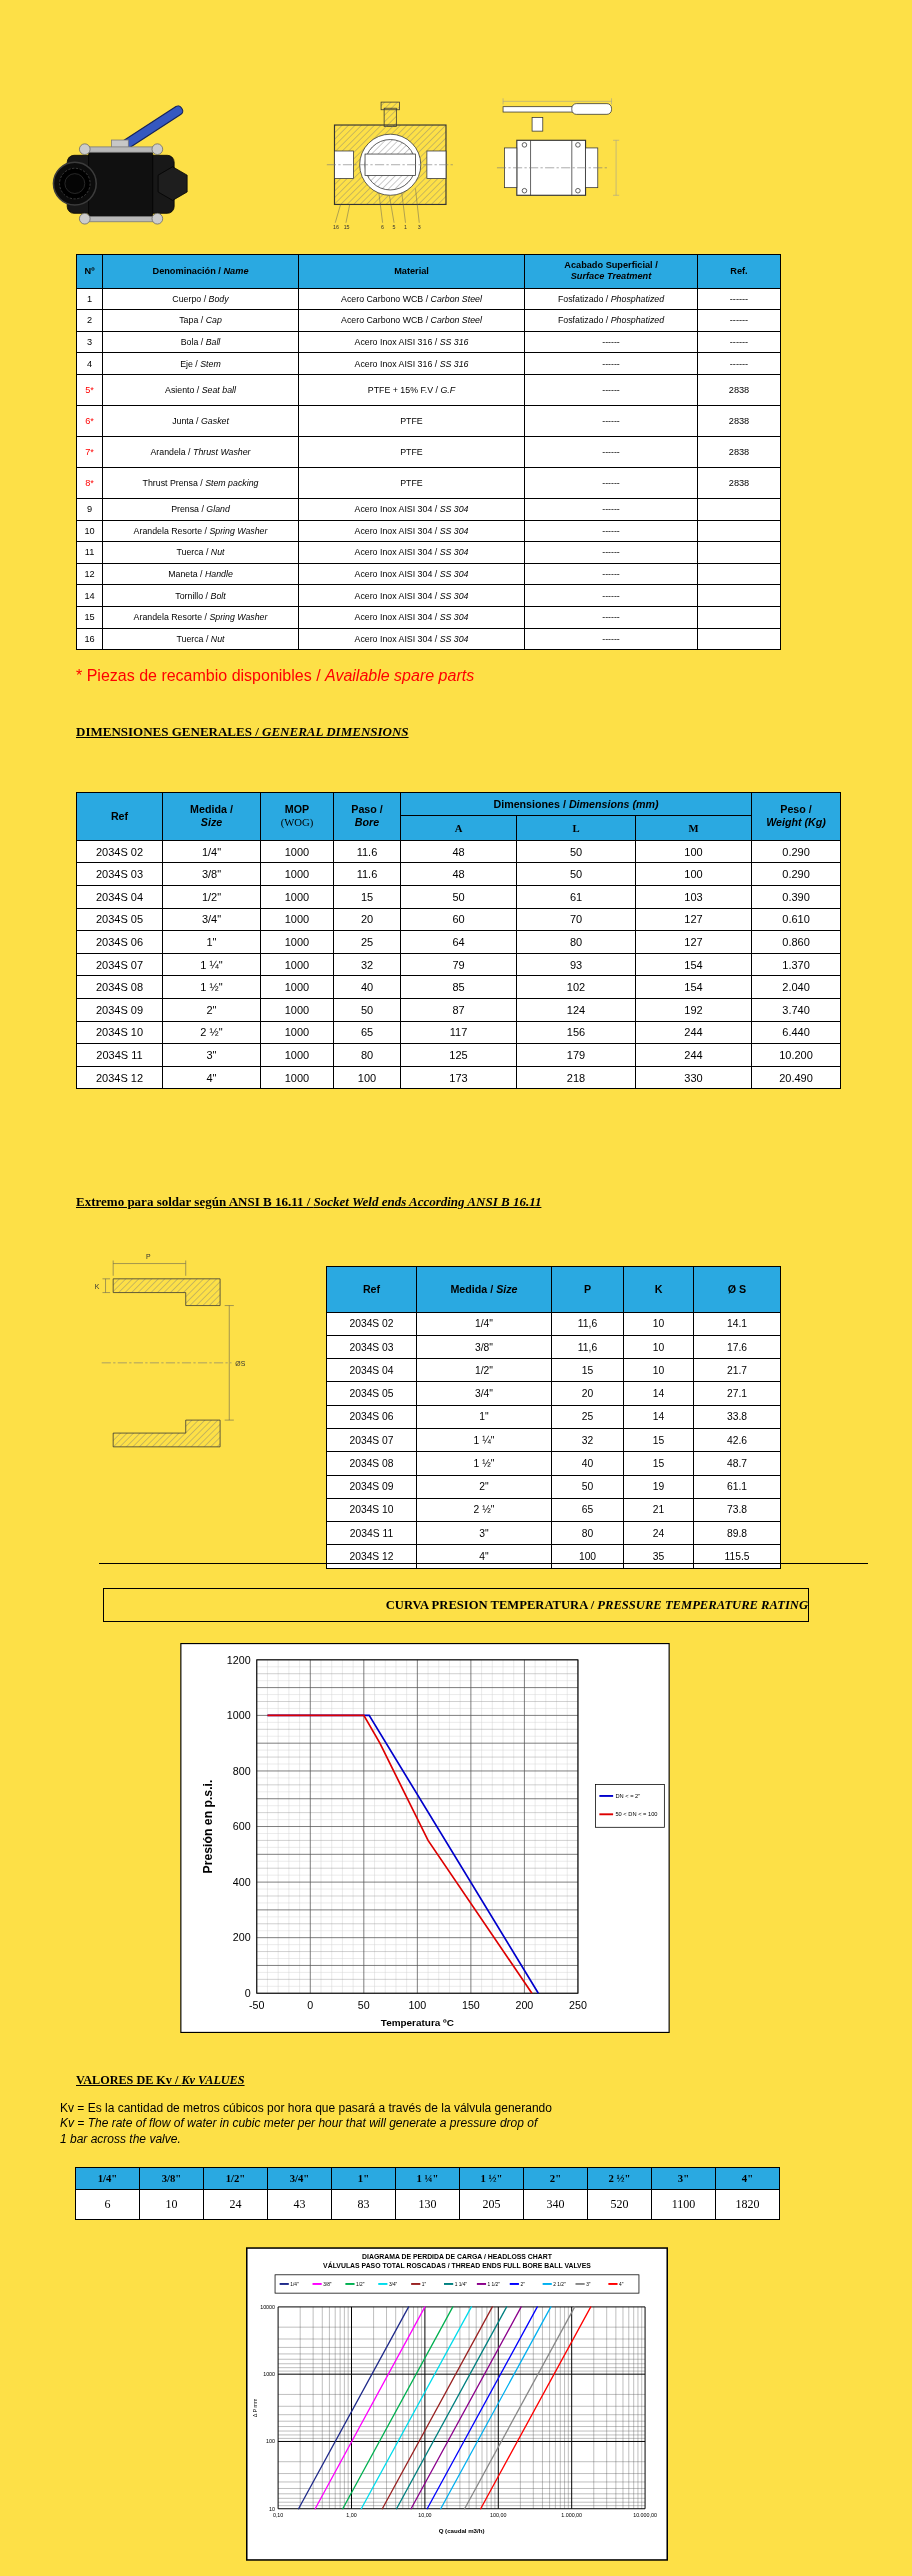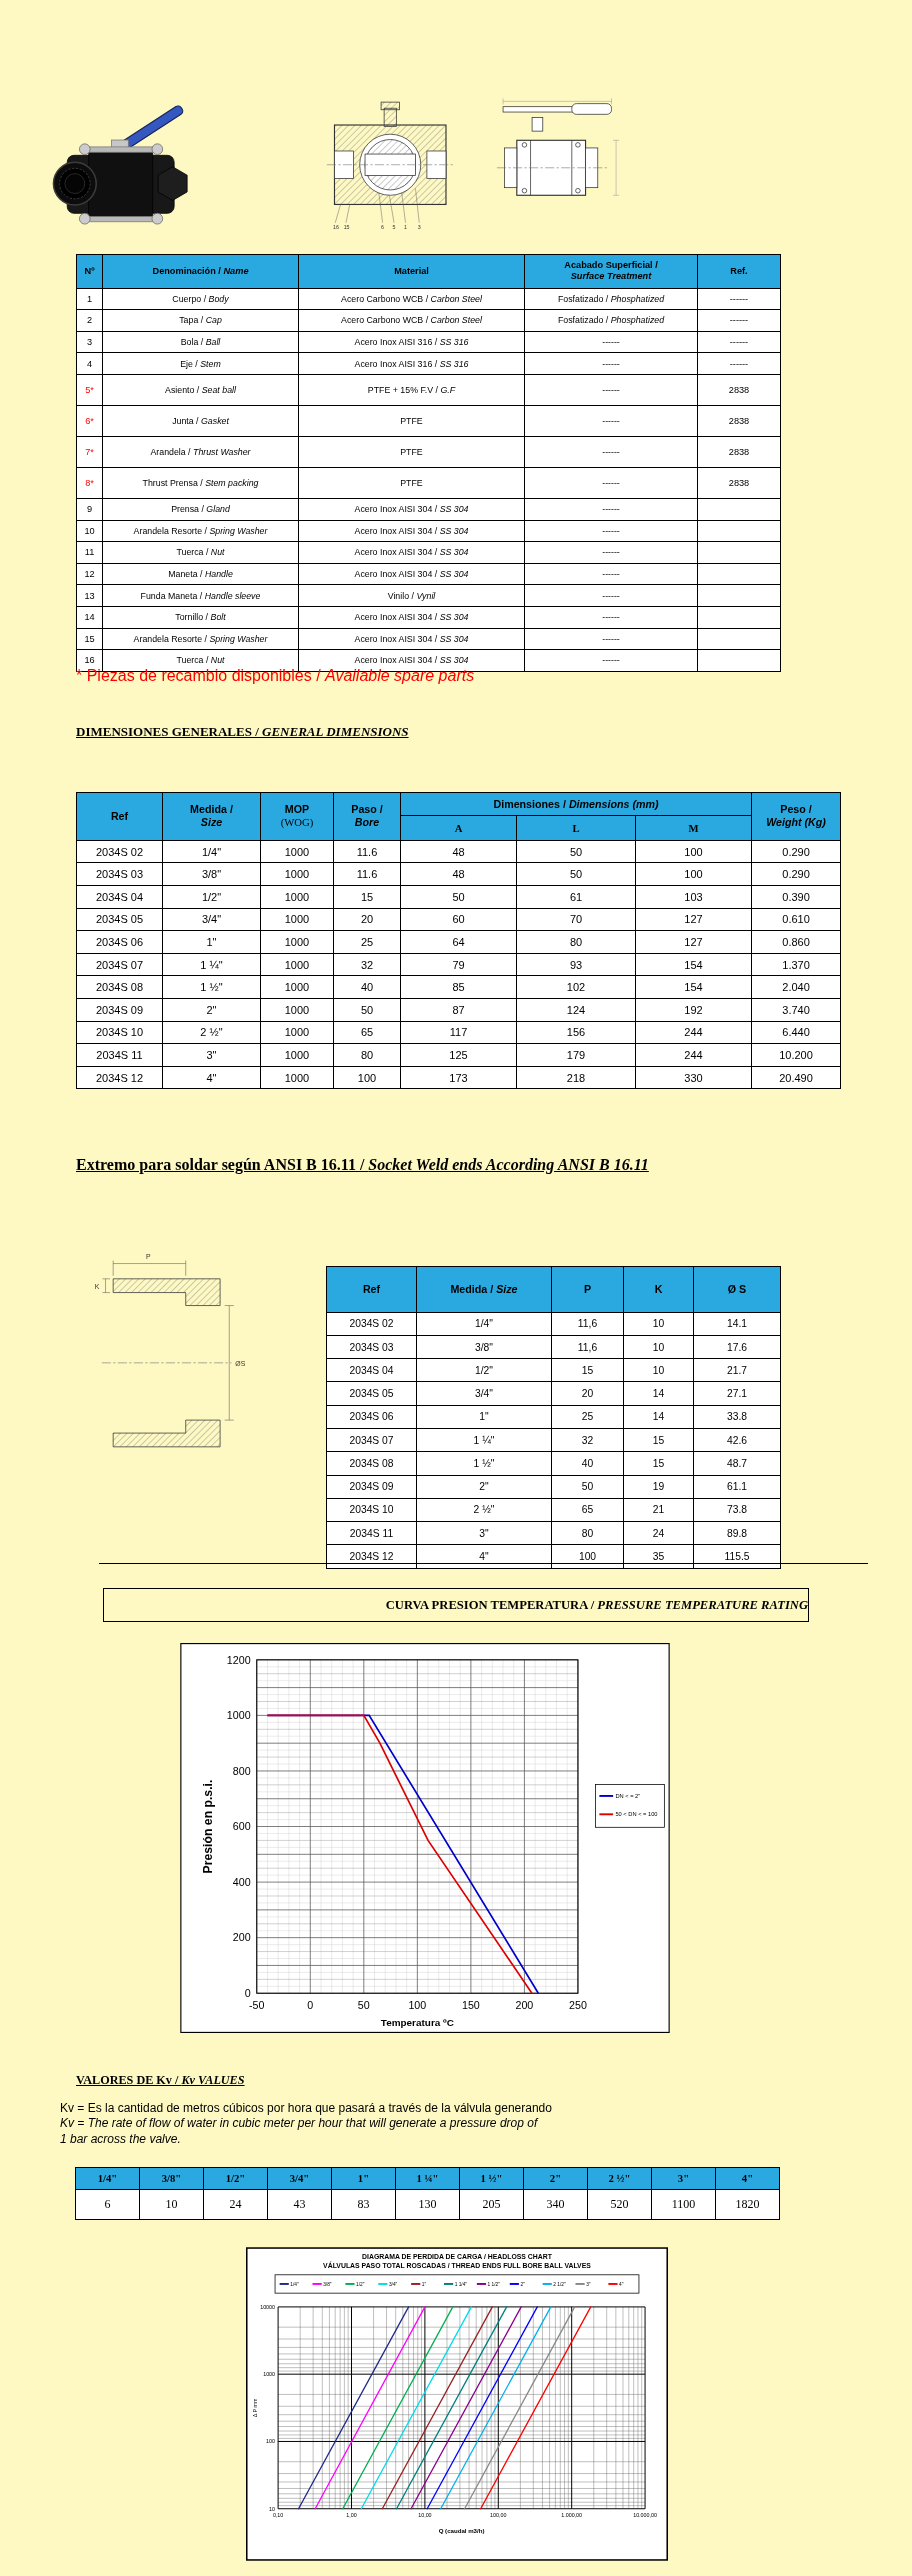--- a/index.html
+++ b/index.html
@@ -1,16 +1,16 @@
 <!DOCTYPE html>
 <html style="font-size:12.2px"><head>
 <meta charset="utf-8">
 <style>
   html,body{margin:0;padding:0;background:#e8e8e8;}
-  .page{position:relative;width:912px;height:2576px;background:#fef9c3;margin:0 auto;
+  .page{position:relative;width:912px;height:2576px;background:#fde047;margin:0 auto;
         font-family:"Liberation Sans",sans-serif;color:#000;overflow:hidden;}
   .abs{position:absolute;}
   table{border-collapse:collapse;table-layout:fixed;background:#fff;}
   th,td{border:0.8px solid #000;text-align:center;vertical-align:middle;overflow:hidden;padding:0.8px 2.3px;}
   thead th{background:#2aa9e1;font-weight:bold;}
   .blk{display:block;line-height:1.25;}
   .red{color:#f00;}
   .it{font-style:italic;}
   .serif{font-family:"Liberation Serif",serif;}
   
@@ -29,21 +29,21 @@
   #socket{left:326px;top:1266px;width:454px;font-size:10.3px;border:1.5px solid #000;}
   #socket thead th{height:43px;font-size:10.7px;}
   #socket td{height:20.7px;}
   
   #kvtab{left:75px;top:2167px;width:705px;border:1.5px solid #000;font-family:"Liberation Serif",serif;}
   #kvtab .kvh{background:#2aa9e1;height:19px;font-weight:bold;font-size:10.7px;}
   #kvtab .kvv{height:27.5px;font-size:12px;}
   
   #spare-note{left:76px;top:667px;font-size:16px;color:#f00;}
   #dims-title{left:76px;top:724px;font-family:"Liberation Serif",serif;font-weight:bold;font-size:13px;text-decoration:underline;}
-  #socket-title{left:76px;top:1156px;font-family:"Liberation Serif",serif;font-weight:bold;font-size:16px;text-decoration:underline;}
+  #socket-title{left:76px;top:1194px;font-family:"Liberation Serif",serif;font-weight:bold;font-size:13px;text-decoration:underline;}
   #rule{left:99px;top:1563px;width:769px;border-top:1.5px solid #000;height:0;}
   #curva-box{left:103px;top:1588px;width:704px;height:32px;border:0.8px solid #000;text-align:right;line-height:32px;
              font-family:"Liberation Serif",serif;font-weight:bold;font-size:12.6px;}
   #kv-title{left:76px;top:2073px;font-family:"Liberation Serif",serif;font-weight:bold;font-size:12.2px;text-decoration:underline;}
   #kv-text{left:60px;top:2101px;width:772px;font-family:Liberation Sans, sans-serif;font-size:12px;line-height:15.3px;}
   svg text{font-family:"Liberation Sans",sans-serif;}
 </style>
 </head>
 <body>
 
@@ -220,27 +220,20 @@
           <td style="font-size: 9.2px;">11</td>
           <td><span>Tuerca</span> / <i>Nut</i></td>
           <td><span>Acero Inox AISI 304</span> / <i>SS 304</i></td>
           <td><span>------</span></td>
           <td class="mref"></td>
         </tr>
         <tr style="height: 19px;">
           <td style="font-size: 9.2px;">12</td>
           <td><span>Maneta</span> / <i>Handle</i></td>
           <td><span>Acero Inox AISI 304</span> / <i>SS 304</i></td>
-          <td><span>------</span></td>
-          <td class="mref"></td>
-        </tr>
-        <tr style="height: 19px;">
-          <td style="font-size: 9.2px;">13</td>
-          <td><span>Funda Maneta</span> / <i>Handle sleeve</i></td>
-          <td><span>Vinilo</span> / <i>Vynil</i></td>
           <td><span>------</span></td>
           <td class="mref"></td>
         </tr>
         <tr style="height: 19px;">
           <td style="font-size: 9.2px;">14</td>
           <td><span>Tornillo</span> / <i>Bolt</i></td>
           <td><span>Acero Inox AISI 304</span> / <i>SS 304</i></td>
           <td><span>------</span></td>
           <td class="mref"></td>
         </tr>

